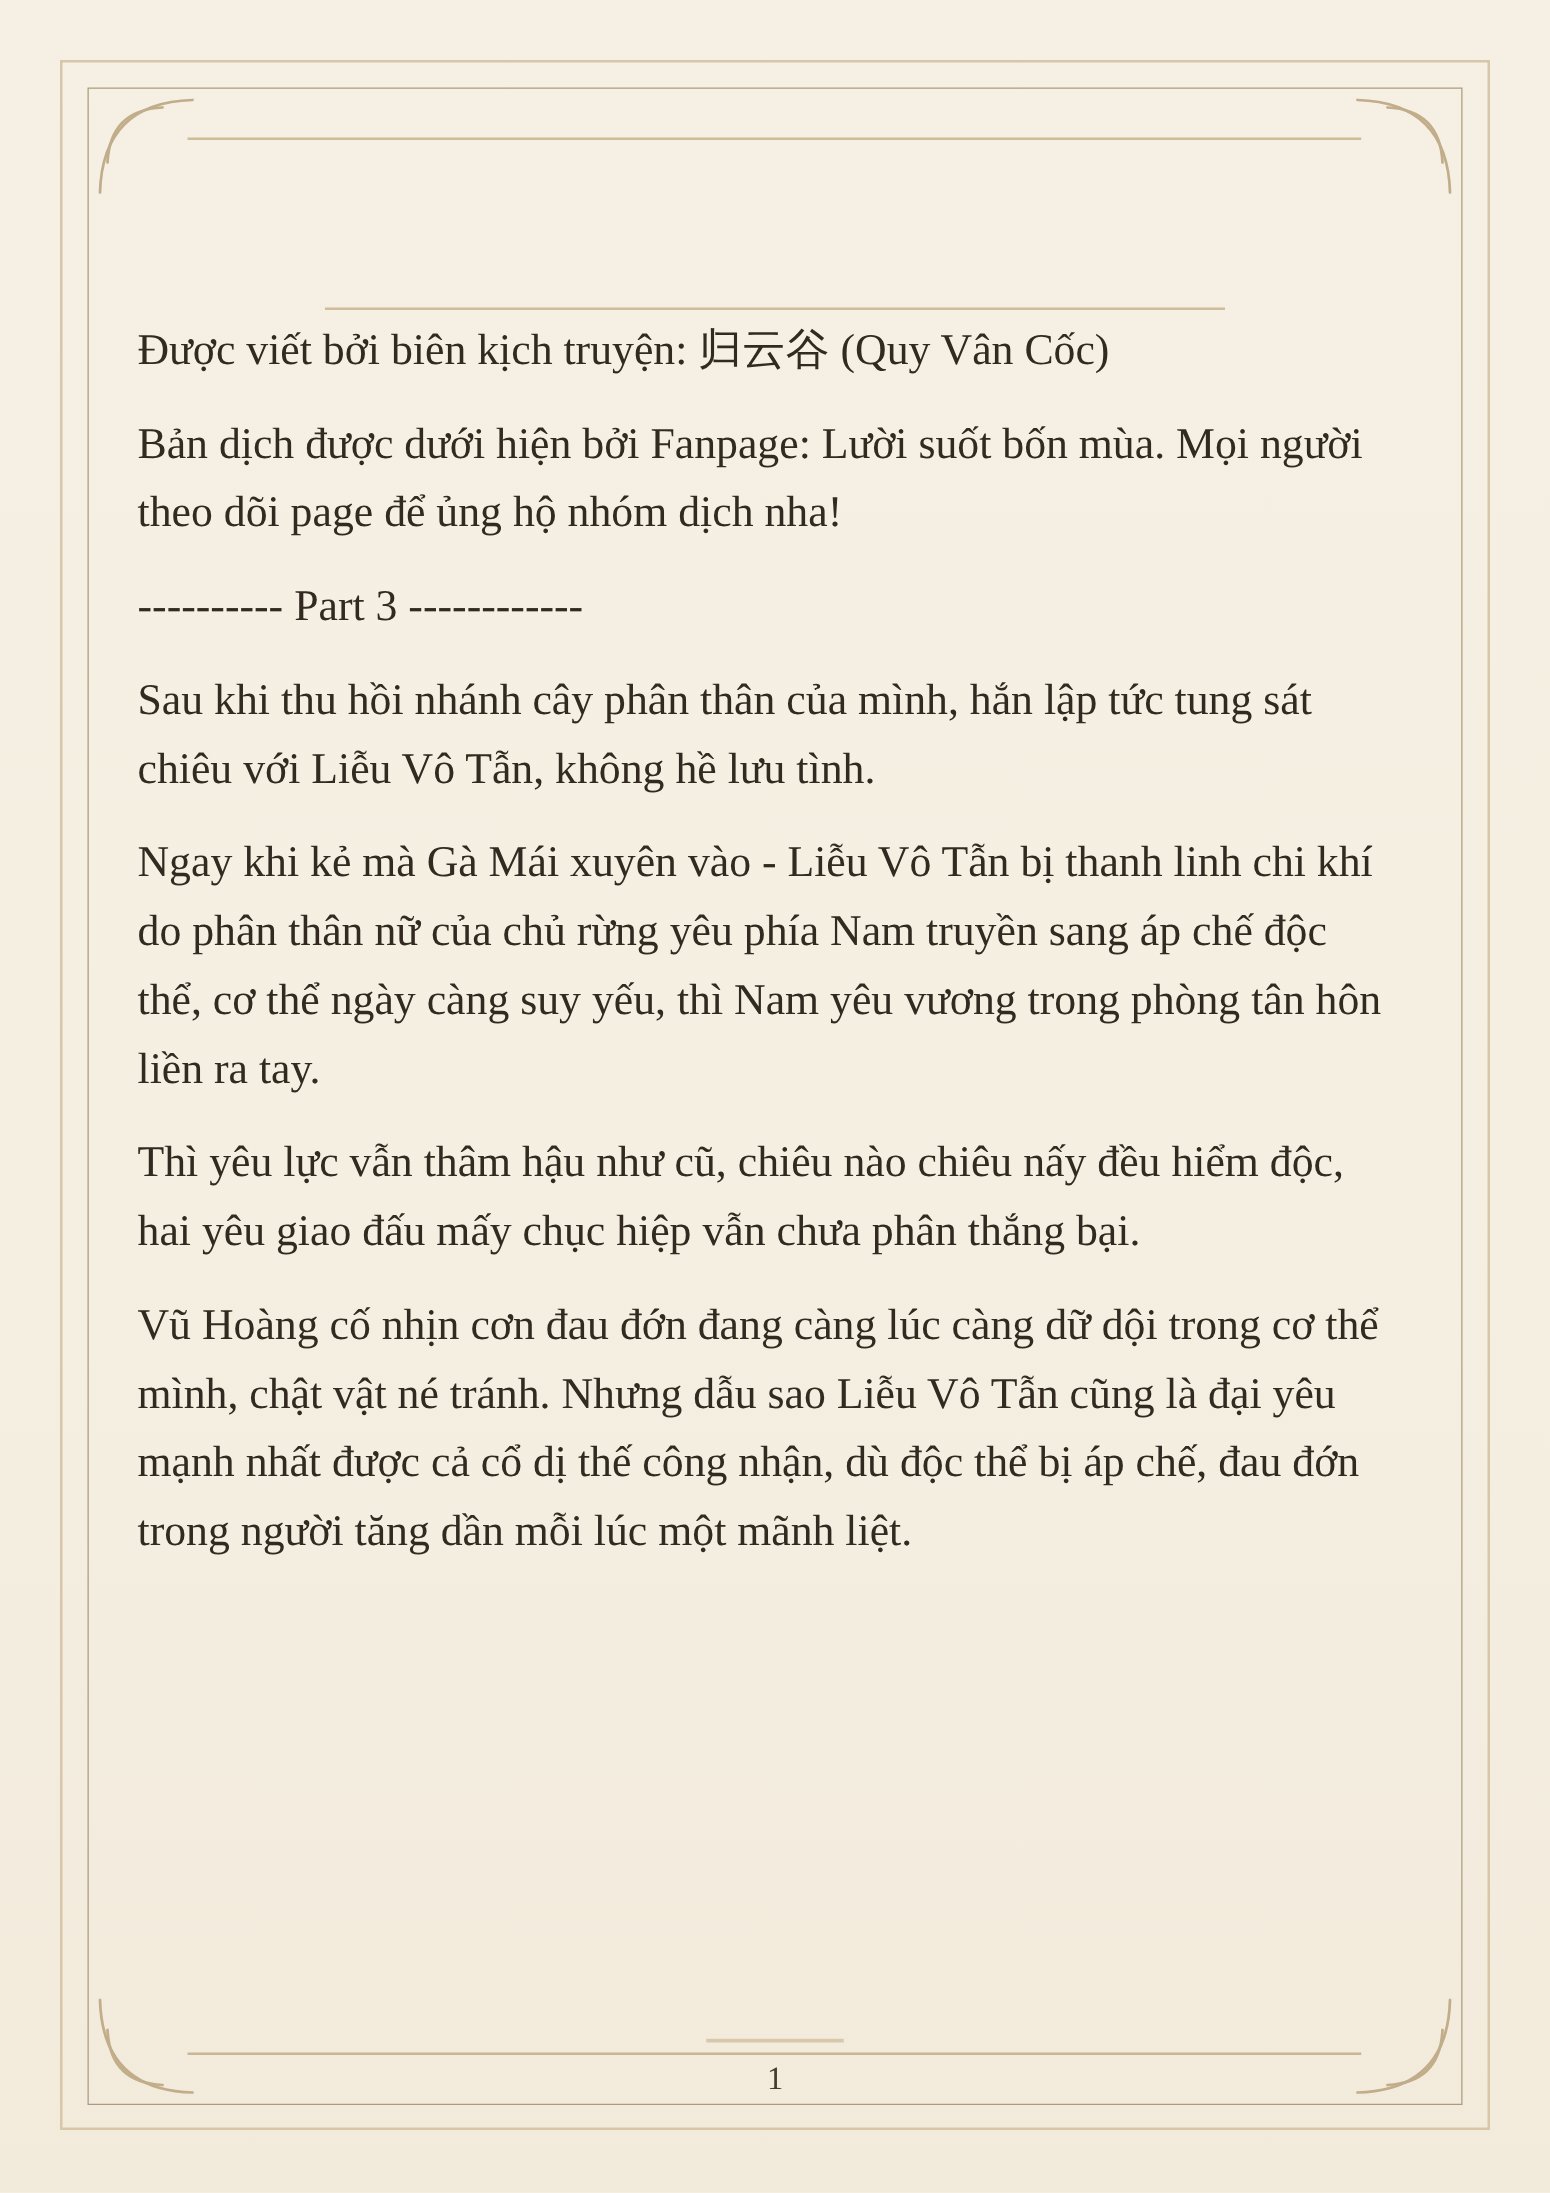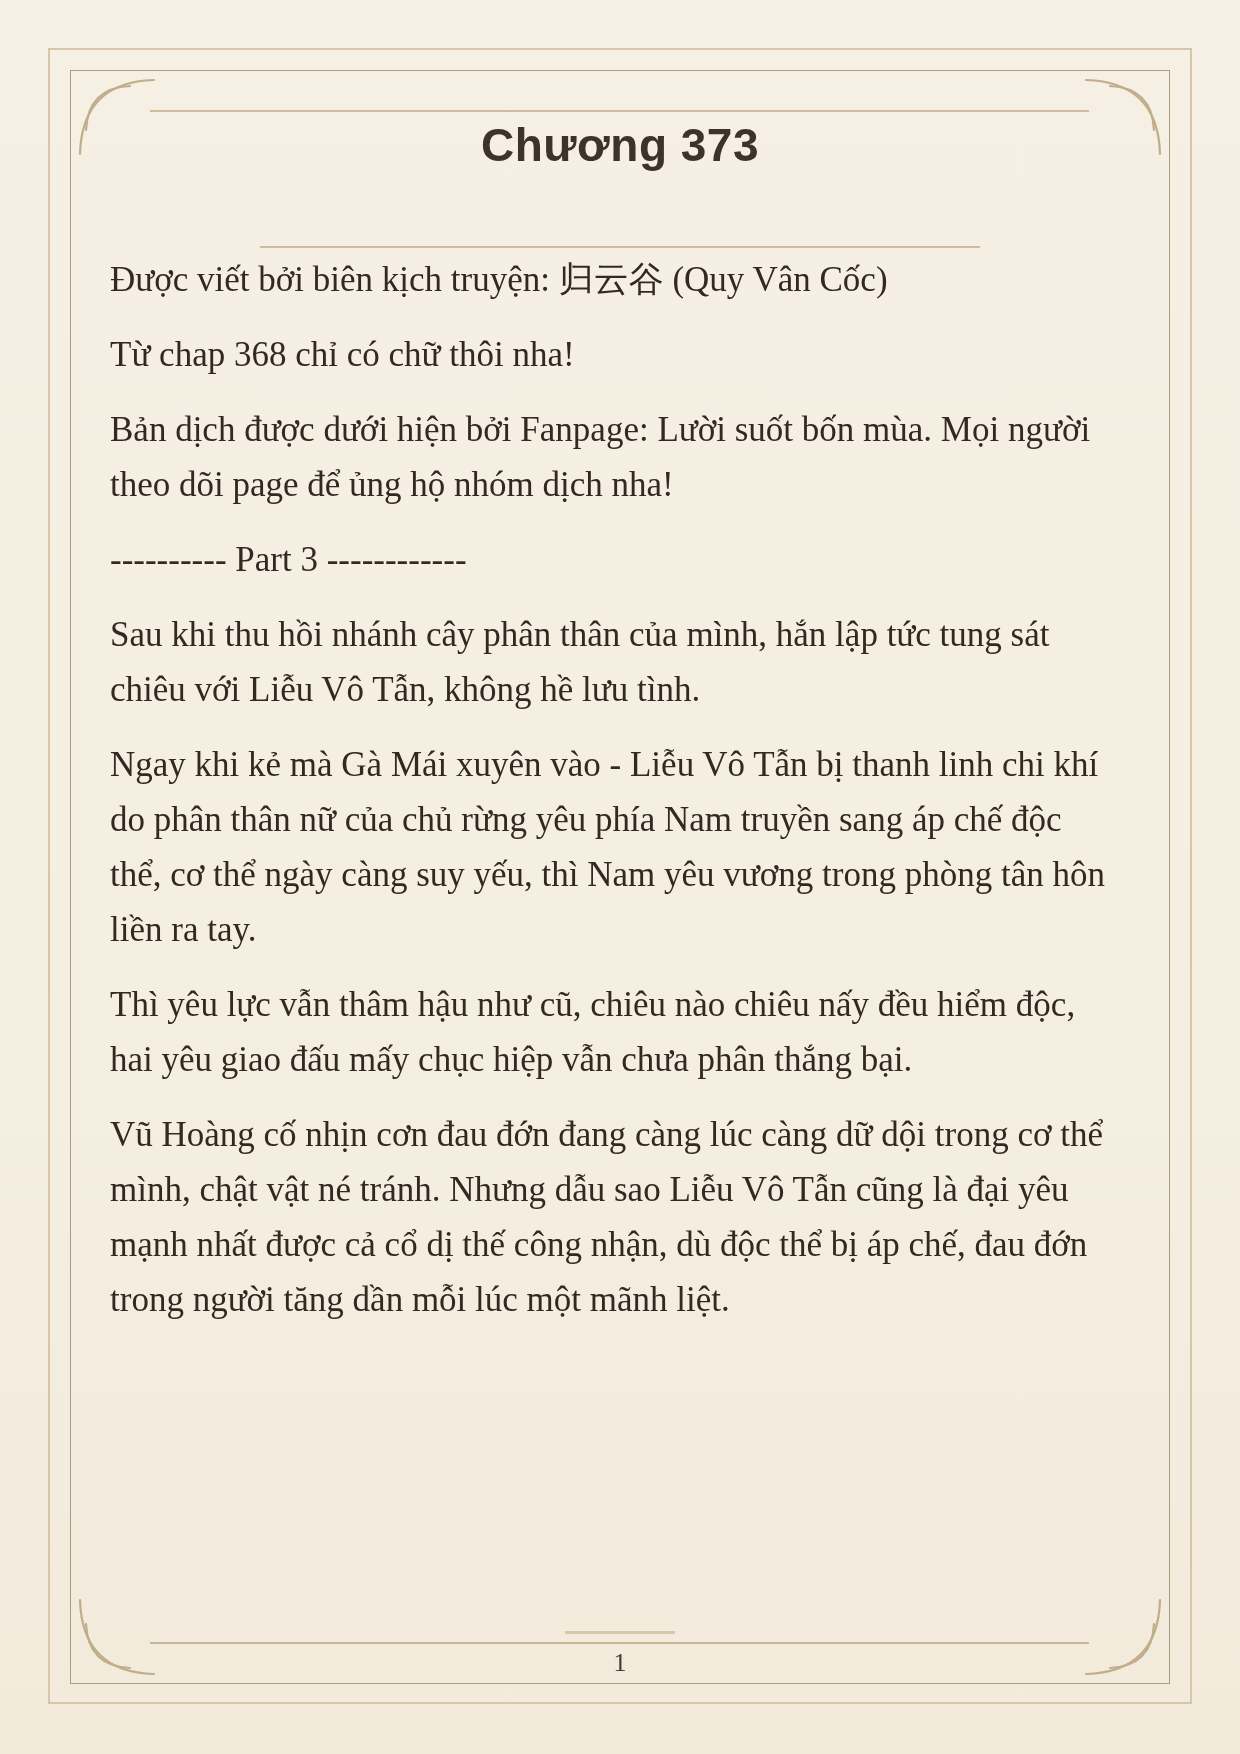--- a/index.html
+++ b/index.html
@@ -116,28 +116,26 @@
   </div>
   <div class="corner corner-br">
     <svg viewBox="0 0 84 84" xmlns="http://www.w3.org/2000/svg">
       <path d="M 6 80 Q 8 8 80 6"></path>
       <path d="M 12 56 Q 14 14 56 12"></path>
     </svg>
   </div>
 
   <div class="rule rule-header"></div>
 
-  <h1 class="title">Chương 373</h1>
 
   <div class="rule rule-title"></div>
 
   <div class="content">
 
   <p class="para">Được viết bởi biên kịch truyện: 归云谷 (Quy Vân Cốc)</p>
-      <p class="para">Từ chap 368 chỉ có chữ thôi nha!</p>
       <p class="para">Bản dịch được dưới hiện bởi Fanpage: Lười suốt bốn mùa. Mọi người theo dõi page để ủng hộ nhóm dịch nha!</p>
       <p class="para">---------- Part 3 ------------</p>
       <p class="para">Sau khi thu hồi nhánh cây phân thân của mình, hắn lập tức tung sát chiêu với Liễu Vô Tẫn, không hề lưu tình.</p>
       <p class="para">Ngay khi kẻ mà Gà Mái xuyên vào - Liễu Vô Tẫn bị thanh linh chi khí do phân thân nữ của chủ rừng yêu phía Nam truyền sang áp chế độc thể, cơ thể ngày càng suy yếu, thì Nam yêu vương trong phòng tân hôn liền ra tay.</p>
       <p class="para">Thì yêu lực vẫn thâm hậu như cũ, chiêu nào chiêu nấy đều hiểm độc, hai yêu giao đấu mấy chục hiệp vẫn chưa phân thắng bại.</p>
       <p class="para">Vũ Hoàng cố nhịn cơn đau đớn đang càng lúc càng dữ dội trong cơ thể mình, chật vật né tránh. Nhưng dẫu sao Liễu Vô Tẫn cũng là đại yêu mạnh nhất được cả cổ dị thế công nhận, dù độc thể bị áp chế, đau đớn trong người tăng dần mỗi lúc một mãnh liệt.</p>
     </div>
 
   <div class="footer-accent"></div>
   <div class="rule rule-footer"></div>

